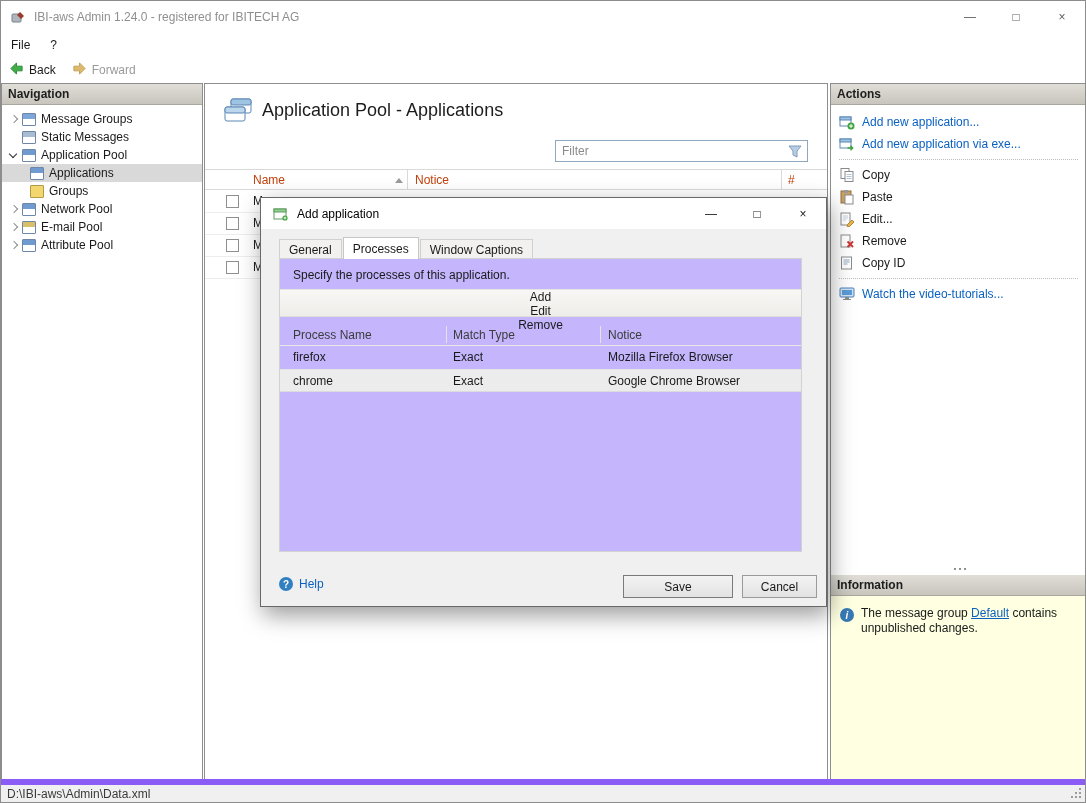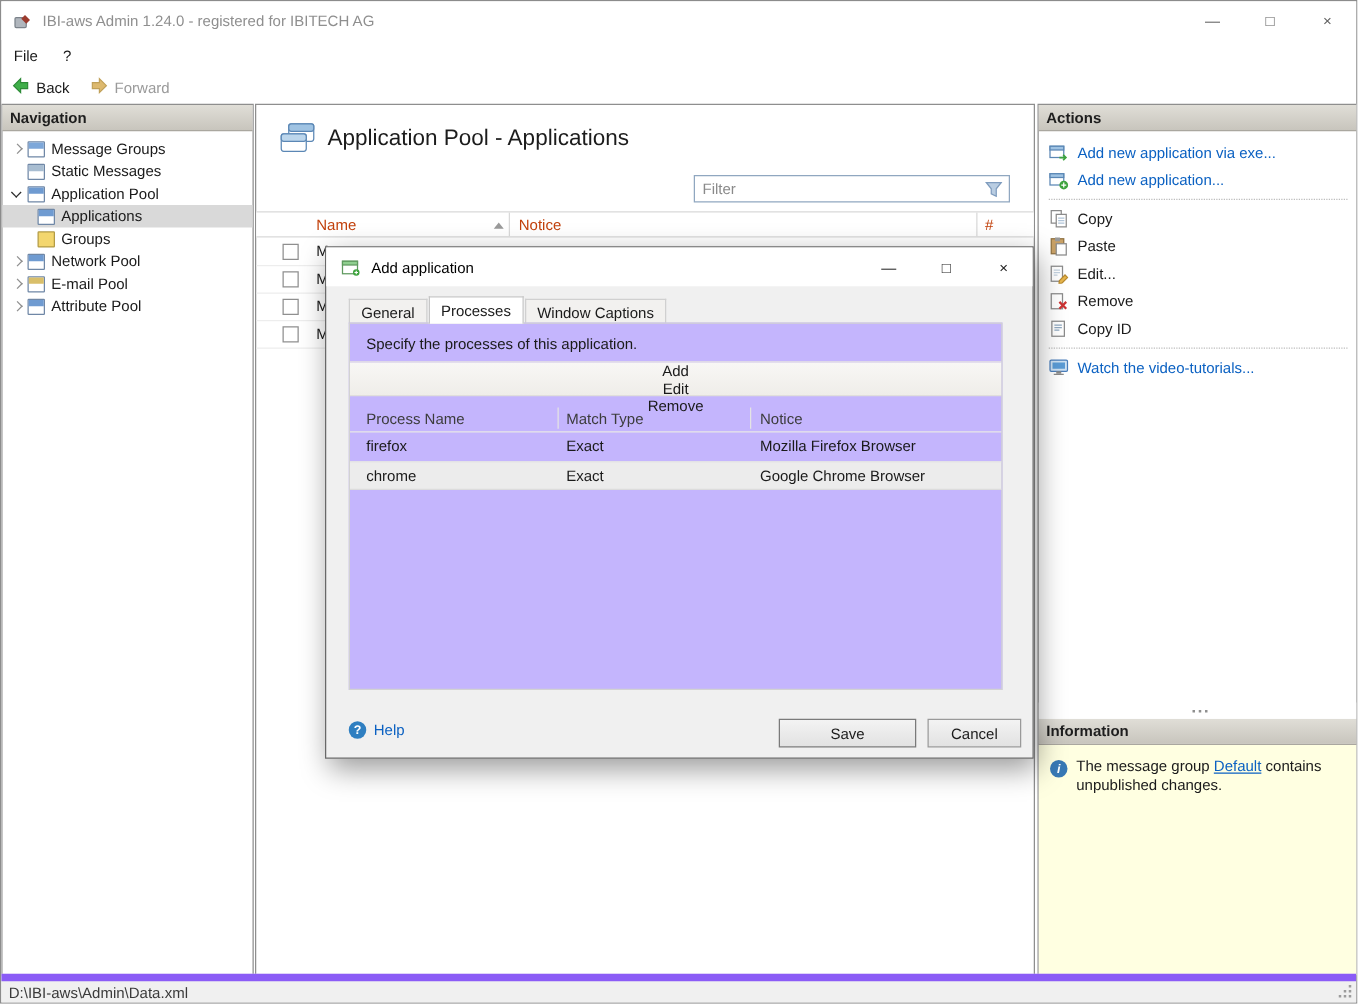--- a/index.html
+++ b/index.html
@@ -253,35 +253,35 @@
   </div>
 
   <div class="right-panel">
     <div class="panel-header">Actions</div>
     <div class="actions-list">
       <div class="action-item link">
         <span class="a-ico">
           <svg width="16" height="16" viewBox="0 0 16 16">
               <rect x="1" y="3" width="11" height="9" fill="#fff" stroke="#5b87b5"></rect>
               <rect x="1" y="3" width="11" height="3" fill="#9fc3e3" stroke="#5b87b5"></rect>
-              <path d="M8.5 12h5M11.5 9.8 13.7 12l-2.2 2.2" stroke="#3da33d" fill="none" stroke-width="1.4"></path>
-            </svg>
-        </span>
-        <span class="action-label">Add new application via exe...</span>
+              <circle cx="12" cy="12" r="3.5" fill="#3da33d"></circle>
+              <path d="M12 10v4M10 12h4" stroke="#fff"></path>
+            </svg>
+        </span>
+        <span class="action-label">Add new application...</span>
       </div>
       <div class="action-item link">
         <span class="a-ico">
           <svg width="16" height="16" viewBox="0 0 16 16">
               <rect x="1" y="3" width="11" height="9" fill="#fff" stroke="#5b87b5"></rect>
               <rect x="1" y="3" width="11" height="3" fill="#9fc3e3" stroke="#5b87b5"></rect>
-              <circle cx="12" cy="12" r="3.5" fill="#3da33d"></circle>
-              <path d="M12 10v4M10 12h4" stroke="#fff"></path>
-            </svg>
-        </span>
-        <span class="action-label">Add new application...</span>
+              <path d="M8.5 12h5M11.5 9.8 13.7 12l-2.2 2.2" stroke="#3da33d" fill="none" stroke-width="1.4"></path>
+            </svg>
+        </span>
+        <span class="action-label">Add new application via exe...</span>
       </div>
       <div class="action-sep"></div>
       <div class="action-item">
         <span class="a-ico">
           <svg width="16" height="16" viewBox="0 0 16 16">
               <rect x="2" y="1.5" width="8" height="10" fill="#fff" stroke="#8b8b8b"></rect>
               <rect x="6" y="4.5" width="8" height="10" fill="#fff" stroke="#8b8b8b"></rect>
               <path d="M7.5 7.5h5M7.5 9.5h5M7.5 11.5h5" stroke="#b0c4d8"></path>
             </svg>
         </span>

